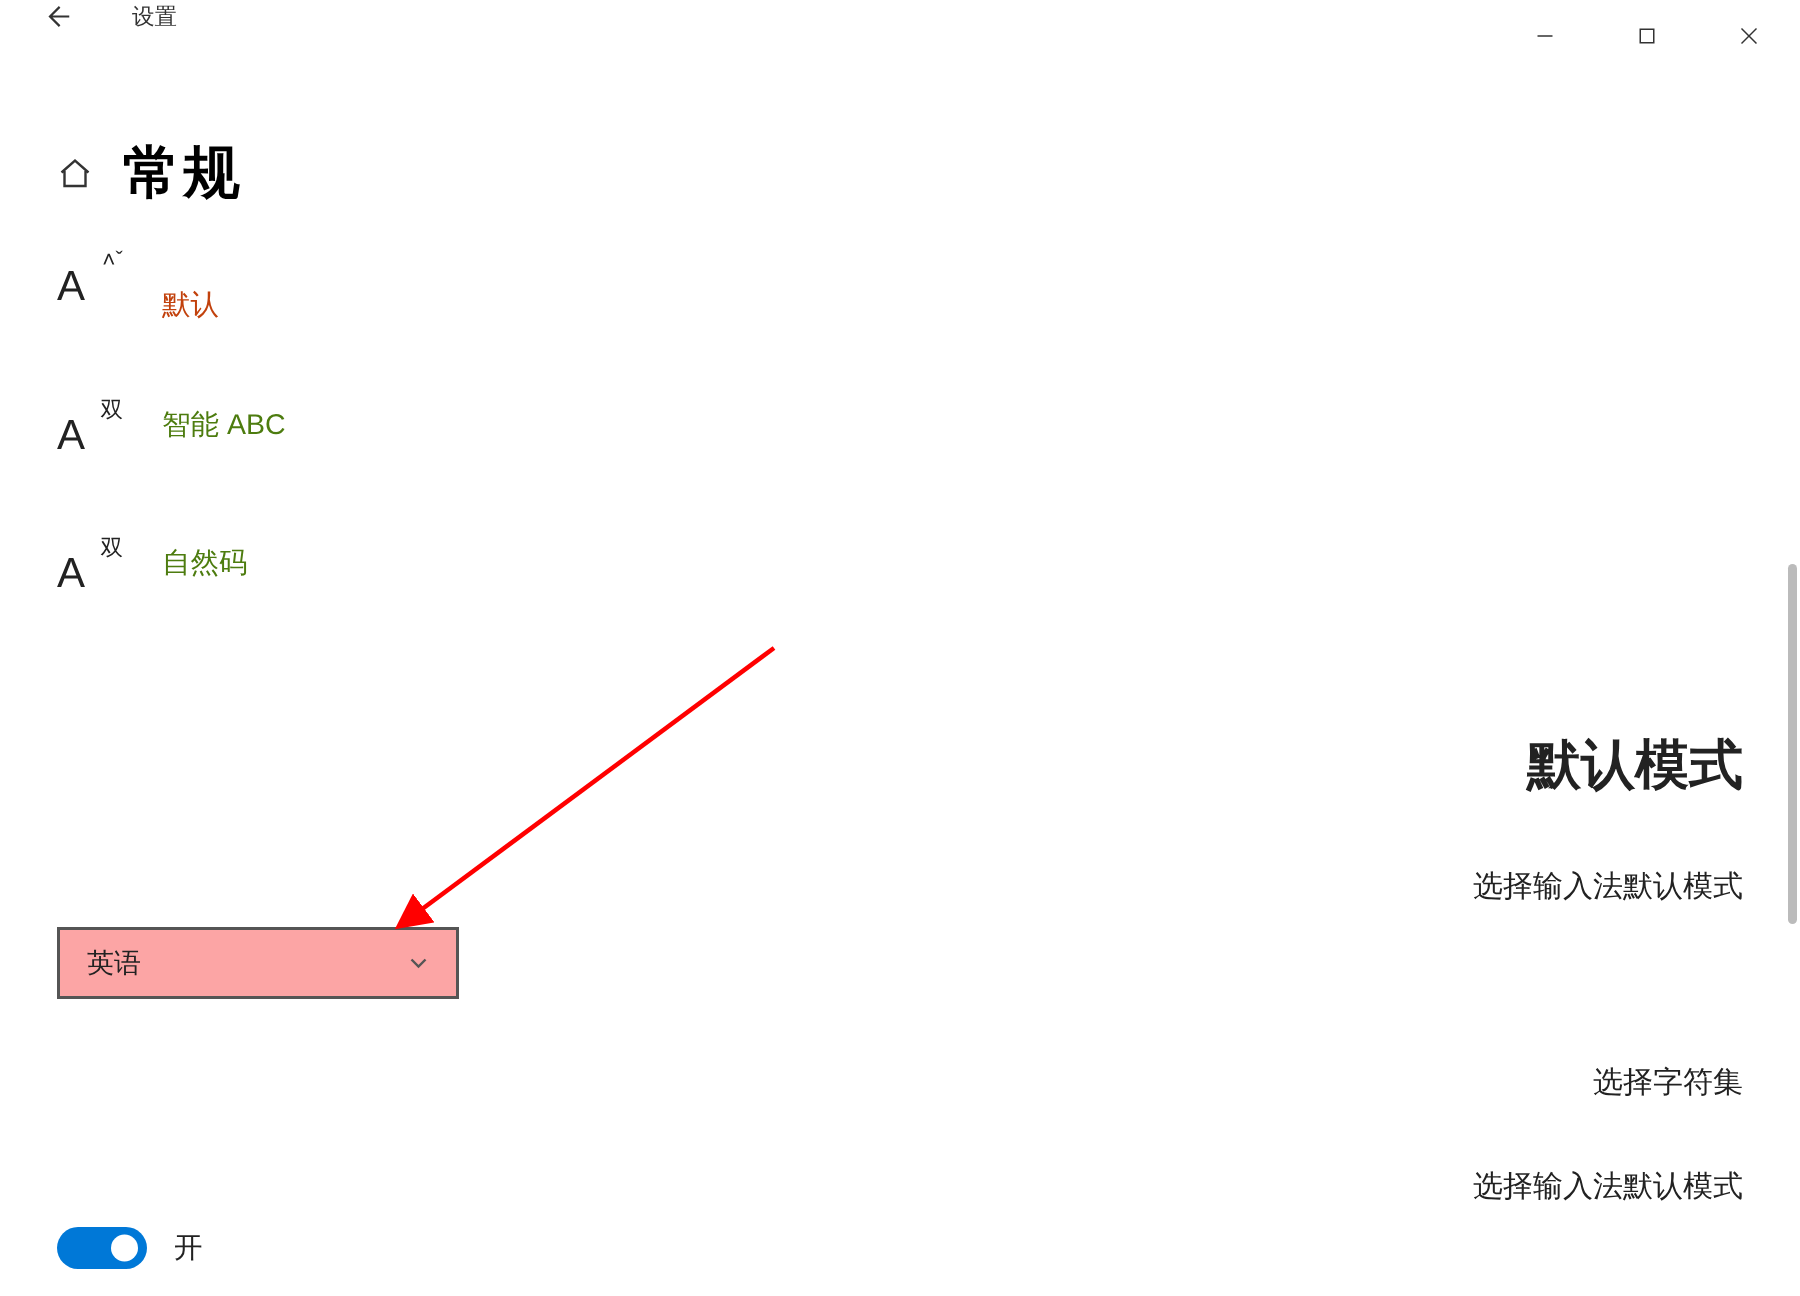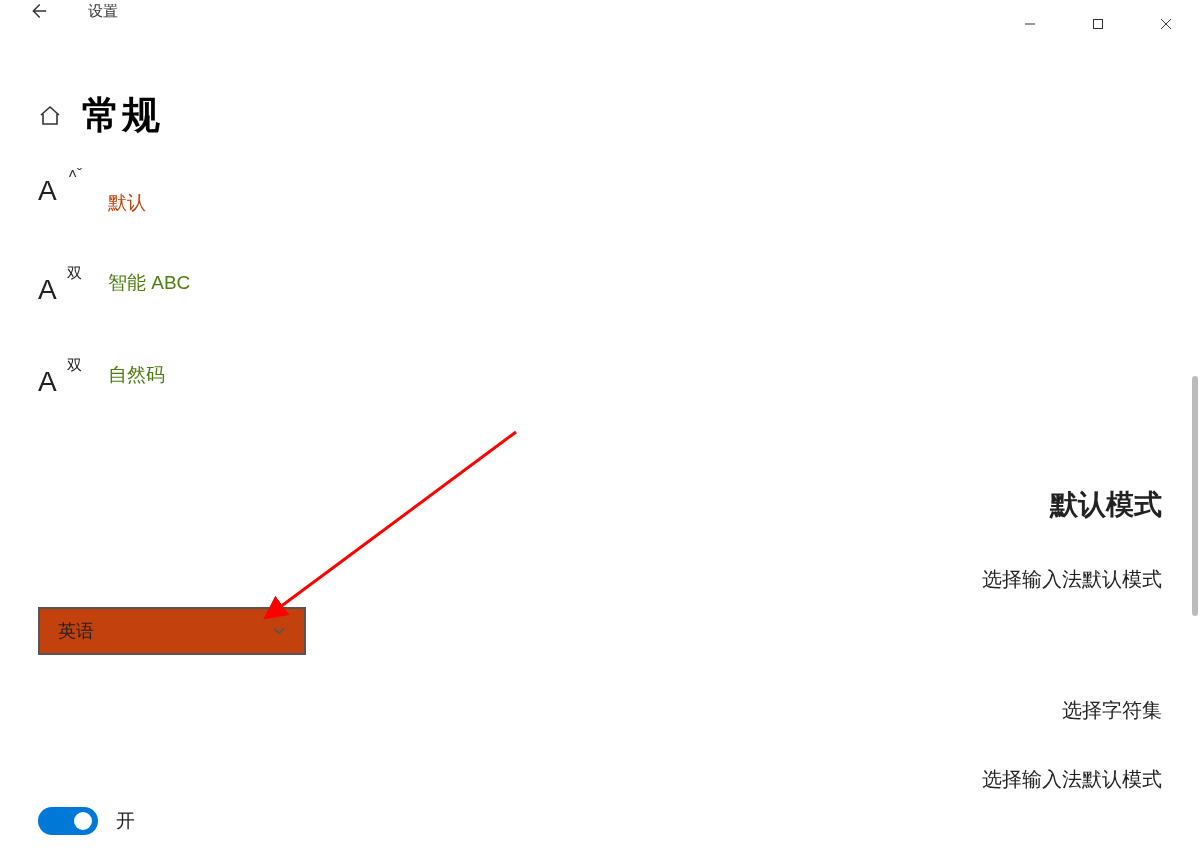--- a/index.html
+++ b/index.html
@@ -108,42 +108,42 @@
     }
     .option-label {
       font-size: 19px;
       color: #4d7c0f;
     }
     .option-label.dim {
       color: #c2410c;
       margin-top: 39px;
     }
     .section-title {
-      font-size: 28px;
+      font-size: 36px;
       font-weight: 600;
       color: #222;
       margin-top: 90px;
     }
     .field-label {
       font-size: 20px;
       color: #222;
       margin-top: 42px;
     }
     .select-box {
       width: 268px;
       height: 48px;
       border: 2px solid #555;
       margin-top: 14px;
       display: flex;
       align-items: center;
       justify-content: space-between;
       padding: 0 18px;
       font-size: 18px;
       color: #222;
-      background: #c2410c;
+      background: #fca5a5;
     }
     .select-box .chevron {
       width: 14px;
       height: 14px;
     }
     .toggle-row {
       display: flex;
       align-items: center;
       gap: 18px;
       margin-top: 14px;

